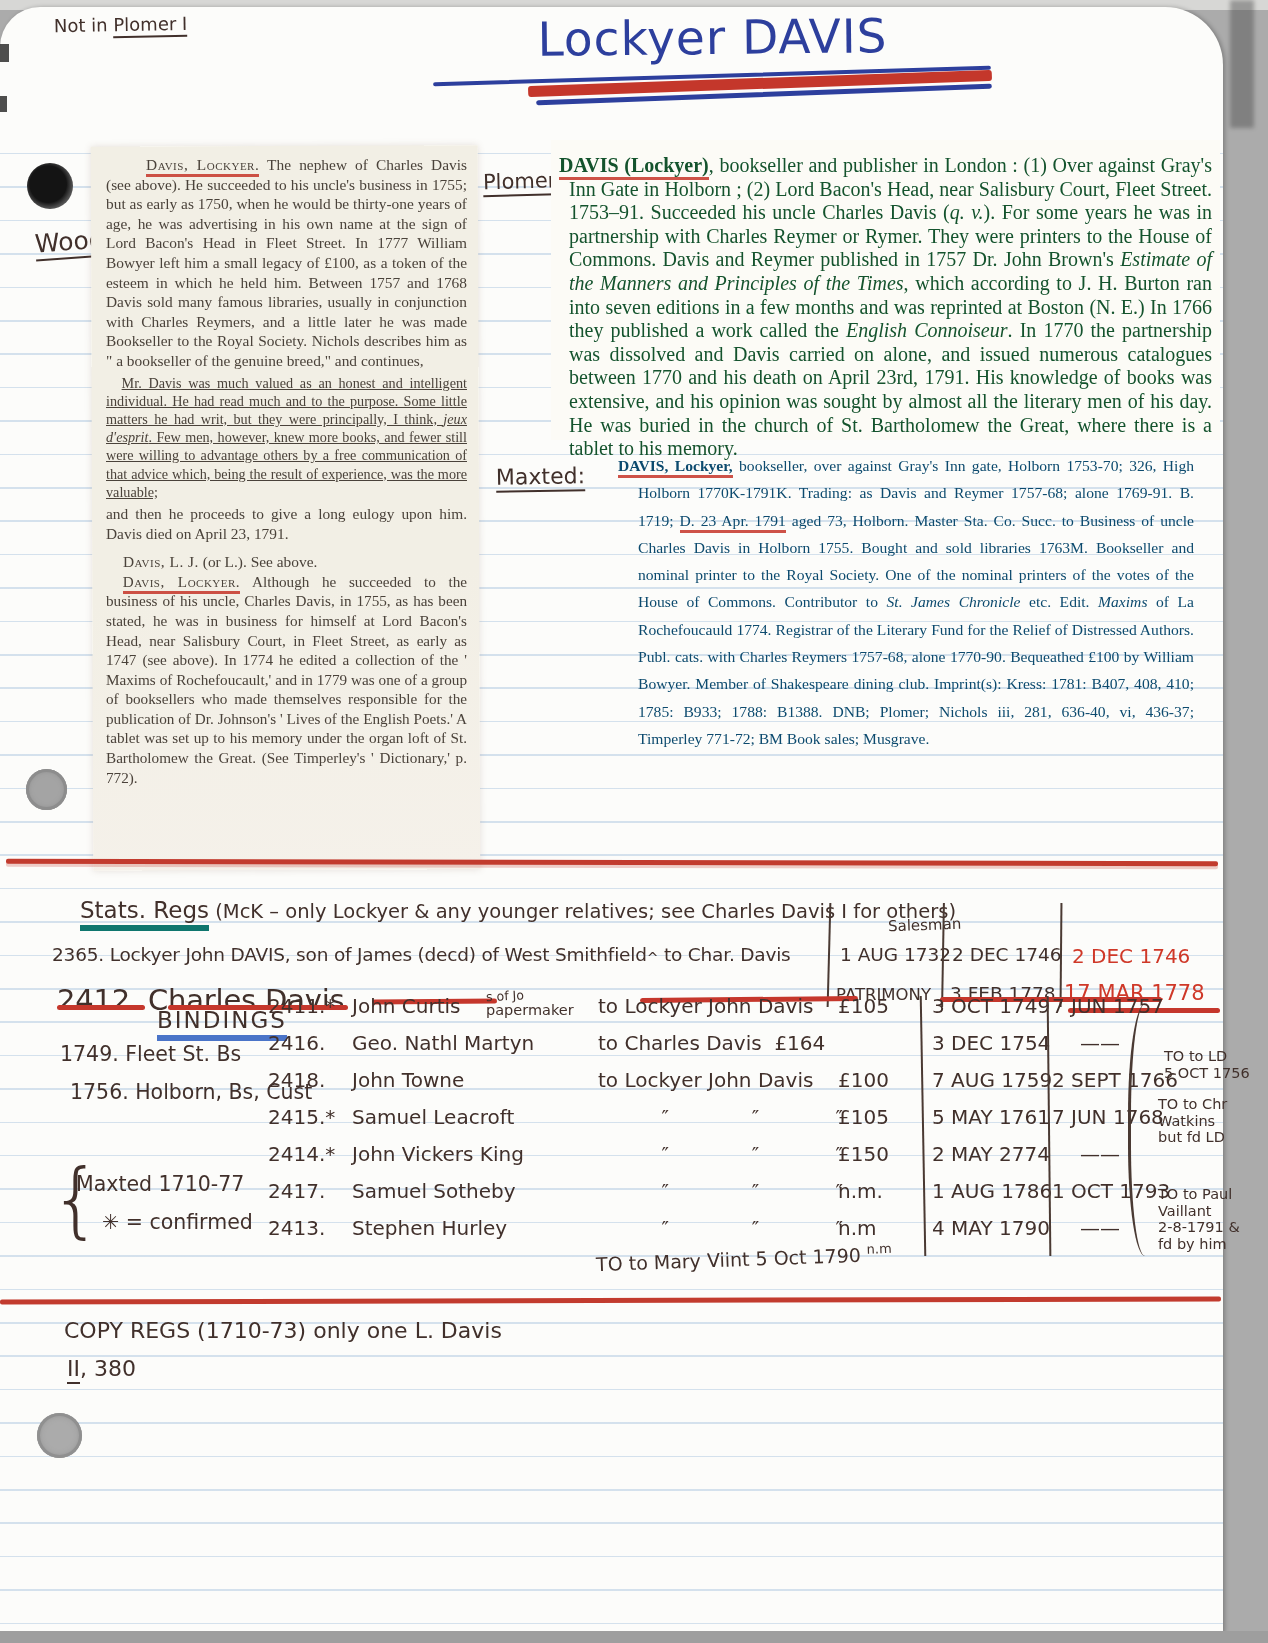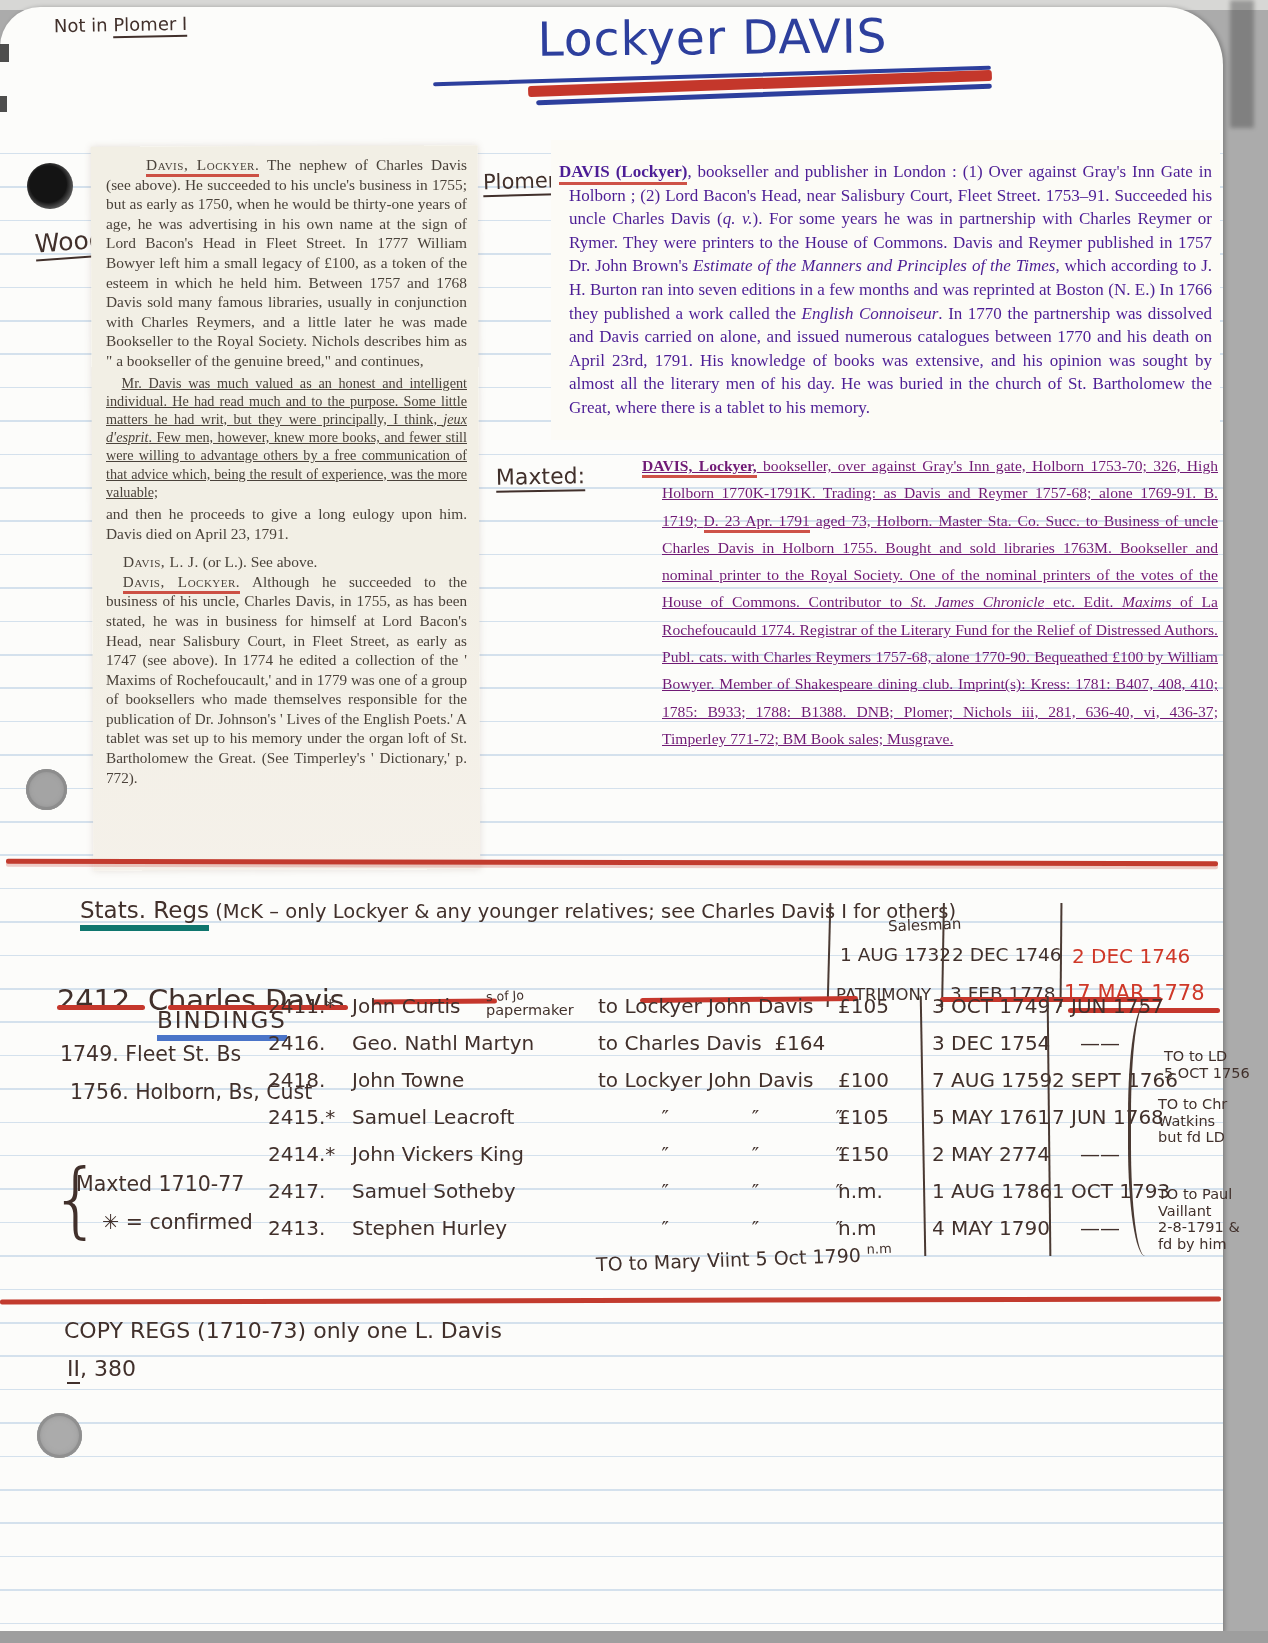--- a/index.html
+++ b/index.html
@@ -46,24 +46,24 @@
                background:linear-gradient(175deg,#f2efe5 60%,#f5f1ea); box-shadow:0 0 7px rgba(120,90,80,.18); transform:rotate(-.2deg); }
   .clip-plomer { left:551px; top:140px; width:669px; height:300px; background:#fcfbf6; }
 
   .print { font-family:"Liberation Serif","DejaVu Serif",serif; text-align:justify; }
   .wood-text { left:106px; top:155px; width:361px; font-size:15.4px; line-height:19.6px; color:#4a423a; }
   .wood-text .p1 { text-indent:2.6em; }
   .wood-text .quote { font-size:14.2px; line-height:18.2px; margin-top:3px; text-indent:1.1em;text-decoration:underline; }
   .wood-text .p2 { margin-top:3px; }
   .wood-text .p3 { margin-top:9px; text-indent:1.1em; }
   .wood-text .p4 { text-indent:1.1em; font-size:15.2px; }
-  .plomer-text { left:559px; top:160px; width:653px; font-size:17px; line-height:23.6px; color:#4c1d95;
+  .plomer-text { left:559px; top:154px; width:653px; font-size:20px; line-height:23.6px; color:#14532d;
                  text-indent:-10px; padding-left:10px; }
-  .maxted-text { left:642px; top:452px; width:576px; font-size:15.6px; line-height:27.3px; color:#701a75;
-                 text-indent:-20px; padding-left:20px;text-decoration:underline; }
+  .maxted-text { left:618px; top:452px; width:576px; font-size:15.6px; line-height:27.3px; color:#0c4a6e;
+                 text-indent:-20px; padding-left:20px; }
   .it { font-style:italic; }
   .bd { font-weight:bold; }
   .sc { font-variant:small-caps; letter-spacing:.5px; }
   .ur { border-bottom:3px solid rgba(198,52,40,.85); padding-bottom:1px; }
 
   .rule-red { position:absolute; background:#c23b2e; height:5px; border-radius:2px; }
   .rule1 { left:6px; top:860px; width:1212px; transform:rotate(.12deg); box-shadow:0 3px 0 rgba(194,59,46,.25); }
   .rule2 { left:0; top:1298px; width:1221px; transform:rotate(-.15deg); }
   .rseg { position:absolute; background:#c5372c; height:5px; border-radius:3px; }
 
@@ -146,20 +146,24 @@
   <div class="abs print maxted-text"><span class="bd ur">DAVIS, Lockyer,</span><span> bookseller, over against Gray's Inn gate, Holborn 1753-70; 326, High Holborn 1770K-1791K. Trading: as Davis and Reymer 1757-68; alone 1769-91. B. 1719; </span><span class="ur">D. 23 Apr. 1791</span><span> aged 73, Holborn. Master Sta. Co. Succ. to Business of uncle Charles Davis in Holborn 1755. Bought and sold libraries 1763M. Bookseller and nominal printer to the Royal Society. One of the nominal printers of the votes of the House of Commons. Contributor to </span><span class="it">St. James Chronicle</span><span> etc. Edit. </span><span class="it">Maxims</span><span> of La Rochefoucauld 1774. Registrar of the Literary Fund for the Relief of Distressed Authors. Publ. cats. with Charles Reymers 1757-68, alone 1770-90. Bequeathed £100 by William Bowyer. Member of Shakespeare dining club. Imprint(s): Kress: 1781: B407, 408, 410; 1785: B933; 1788: B1388. DNB; Plomer; Nichols iii, 281, 636-40, vi, 436-37; Timperley 771-72; BM Book sales; Musgrave.</span></div>
 
   <div class="rule-red rule1"></div>
   <div class="rule-red rule2"></div>
 
   <div class="abs hand stats-head nowrap">
     <span class="ul-blue">Stats. Regs</span><span class="note"> (McK – only Lockyer &amp; any younger relatives; see Charles Davis I for others)</span>
   </div>
   <div class="abs hand salesman nowrap">Salesman</div>
 
+  <div class="abs hand stats-row nowrap" style="left:52px;top:944px;">
+    <span>2365.</span>
+    <span>Lockyer John DAVIS, son of James (decd) of West Smithfield</span><span class="caret">^</span><span> to Char. Davis</span>
+  </div>
   <div class="abs hand stats-c nowrap" style="left:840px;top:944px;">1 AUG 1732</div>
   <div class="abs hand stats-c nowrap" style="left:952px;top:944px;">2 DEC 1746</div>
   <div class="abs hand stats-c red-ink nowrap" style="left:1072px;top:944px;font-size:20px;">2 DEC 1746</div>
 
   <div class="abs hand stats-row nowrap" style="left:57px;top:983px;font-size:29px;">
     <span>2412.</span>
     <span>Charles Davis</span>
   </div>
   <div class="abs hand stats-c nowrap" style="left:836px;top:985px;font-size:16.5px;">PATRIMONY</div>
   <div class="abs hand stats-c nowrap" style="left:950px;top:983px;">3 FEB 1778</div>

